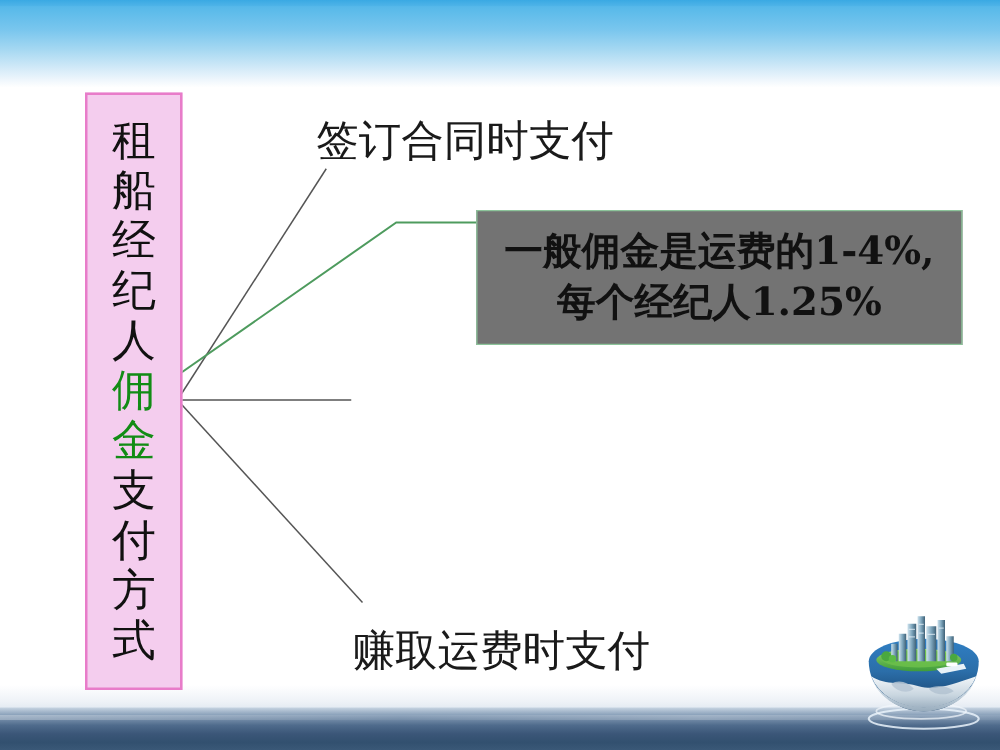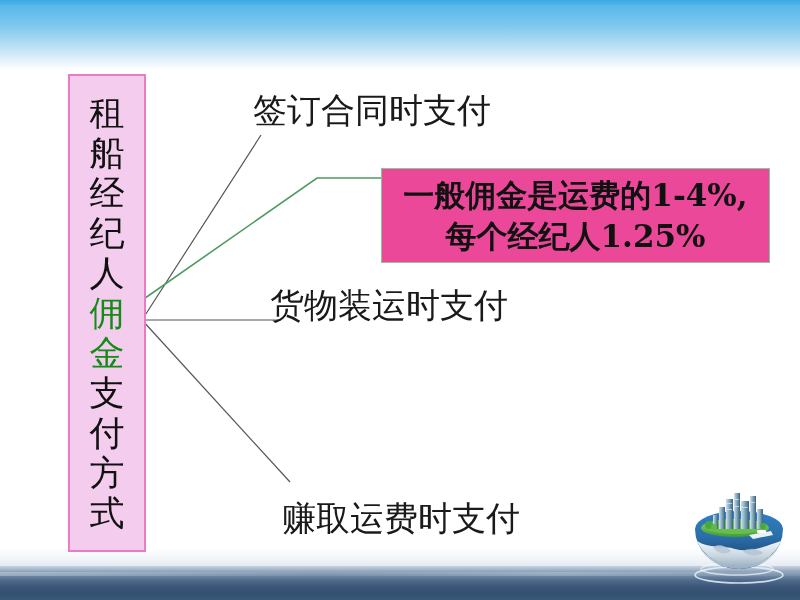--- a/index.html
+++ b/index.html
@@ -110,34 +110,34 @@
     color: #128c15;
   }
 
   
   .branch-label {
     position: absolute;
     font-size: 34px;
     line-height: 40px;
     color: #1a1a1a;
     white-space: nowrap;
-    font-family: Liberation Mono, monospace;
+    font-family: Liberation Sans, sans-serif;
   }
   #branch-label-1 { left: 253px; top: 93px; }
   #branch-label-2 { left: 270px; top: 288px; }
   #branch-label-3 { left: 282px; top: 453px; margin-top: 48px; }
 
   
   #callout-box {
     position: absolute;
     left: 381px;
     top: 168px;
     width: 389px;
-    height: 95px;
-    background: #ec4899;
+    height: 108px;
+    background: #737373;
     border: 1px solid #8cc49a;
     box-sizing: border-box;
     display: flex;
     flex-direction: column;
     align-items: center;
     justify-content: center;
   }
   #callout-box .cline {
     font-size: 31px;
     line-height: 41px;
@@ -189,21 +189,20 @@
     <span class="vchar">人</span>
     <span class="vchar accent">佣</span>
     <span class="vchar accent">金</span>
     <span class="vchar">支</span>
     <span class="vchar">付</span>
     <span class="vchar">方</span>
     <span class="vchar">式</span>
   </div>
 
   <div class="branch-label" id="branch-label-1">签订合同时支付</div>
-  <div class="branch-label" id="branch-label-2">货物装运时支付</div>
   <div class="branch-label" id="branch-label-3">赚取运费时支付</div>
 
   <div id="callout-box">
     <div class="cline">一般佣金是运费的1-4%,</div>
     <div class="cline">每个经纪人1.25%</div>
   </div>
 
   <svg id="globe-decoration" viewBox="0 0 108 104" xmlns="http://www.w3.org/2000/svg">
     <defs>
       <linearGradient id="gOcean" x1="0" y1="0" x2="0" y2="1">

